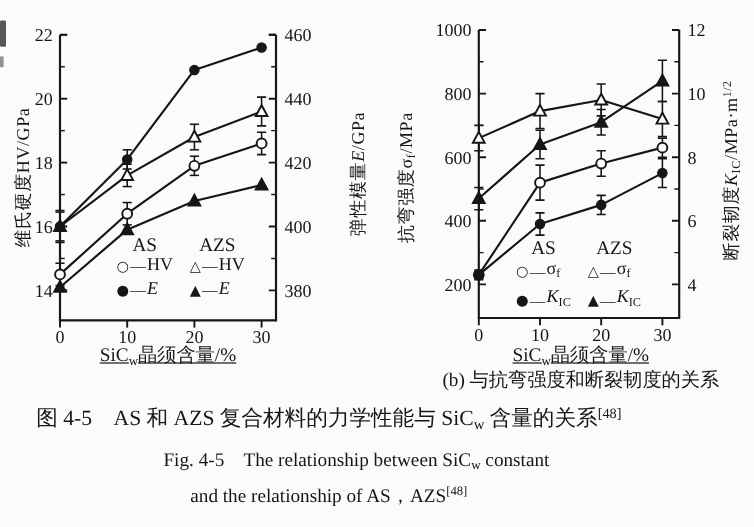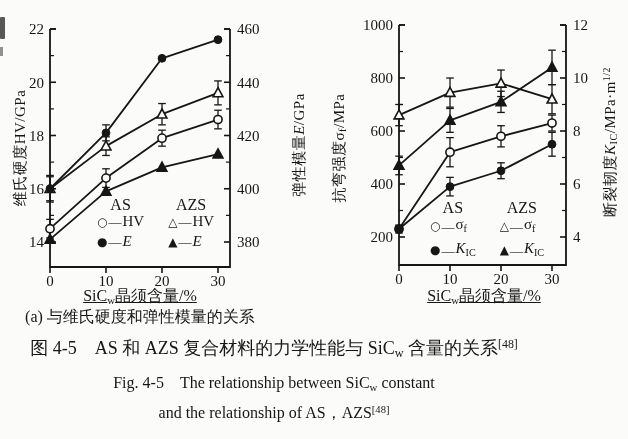--- a/index.html
+++ b/index.html
@@ -10,34 +10,34 @@
   .page{position:relative;width:628px;height:439px;}
   .charts-row{position:absolute;top:0;left:0;width:628px;height:332px;}
   .panel{position:absolute;top:0;width:314px;height:332px;}
   #panel-a{left:0;} #panel-b{left:314px;}
   svg.chart{position:absolute;top:0;left:0;display:block;}
   .tick-label{font-family:"Liberation Serif","DejaVu Serif",serif;font-size:15px;fill:#161616;}
   .ylabel{position:absolute;white-space:nowrap;font-size:15px;letter-spacing:.5px;}
   .ylabel i{font-style:italic;}
   sub{font-size:68%;vertical-align:-0.28em;}
   sup{font-size:66%;vertical-align:0.5em;}
-  .legend{position:absolute;display:flex;gap:24px;}
+  .legend{position:absolute;display:flex;gap:14px;}
   .lg-col{display:flex;flex-direction:column;}
   .lg-header{text-align:center;font-size:16px;line-height:15px;margin-bottom:1px;}
   .lg-row{display:flex;align-items:center;font-size:15px;line-height:17px;white-space:nowrap;}
   .lg-row + .lg-row{margin-top:3px;}
   .lg-marker{font-size:12px;font-family:"DejaVu Sans",sans-serif;line-height:12px;}
   .lg-dash{font-size:13px;margin:0 1px 0 1px;}
   .xlabel{position:absolute;top:286px;font-size:16px;text-align:center;white-space:nowrap;text-decoration:underline;}
   .subcaption{position:absolute;top:307px;font-size:16px;text-align:center;white-space:nowrap;}
   #panel-a .xlabel,#panel-a .subcaption{left:0;width:280px;}
   #panel-b .xlabel,#panel-b .subcaption{left:26px;width:288px;}
   .cap{position:absolute;left:0;width:548px;text-align:center;white-space:nowrap;}
   .cap-cn{top:336px;font-size:18px;}
-  .cap-en1{top:373px;font-size:16px;}
+  .cap-en1{top:373px;font-size:16px;padding-left:23px;}
   .cap-en2{top:403px;font-size:16px;}
   .smudge{position:absolute;background:#3a3a38;}
   .smudge-1{left:0;top:17px;width:5px;height:22px;opacity:.85;border-radius:1px;}
   .smudge-2{left:0;top:47px;width:3px;height:9px;opacity:.55;}
 </style>
 </head>
 <body>
 
 <div class="page">
   <div class="smudge smudge-1"></div>
@@ -171,21 +171,20 @@
               <span><span>HV</span></span>
             </div>
             <div class="lg-row">
               <span class="lg-marker">▲</span>
               <span class="lg-dash">—</span>
               <span><i>E</i></span>
             </div>
           </div>
         </div>
       <div class="xlabel"><span>SiC</span><sub>w</sub><span>晶须含量/%</span></div>
-      <div class="subcaption">(a) 与维氏硬度和弹性模量的关系</div>
     </div>
 
     <div class="panel" id="panel-b">
       <svg class="chart" id="svg-b" width="314" height="290" viewBox="0 0 314 290">
           <g>
             <path d="M85 25 V265 H252 V25" fill="none" stroke="#161616" stroke-width="1.8"></path>
             <line x1="85" y1="25" x2="91" y2="25" stroke="#161616" stroke-width="1.6"></line>
             <line x1="252" y1="25" x2="246" y2="25" stroke="#161616" stroke-width="1.6"></line>
             <line x1="85" y1="237" x2="91" y2="237" stroke="#161616" stroke-width="1.6"></line>
             <text x="79" y="237" dy=".35em" text-anchor="end" class="tick-label">200</text>
@@ -325,20 +324,21 @@
               <span><span>σ</span><sub>f</sub></span>
             </div>
             <div class="lg-row">
               <span class="lg-marker">▲</span>
               <span class="lg-dash">—</span>
               <span><i>K</i><sub>IC</sub></span>
             </div>
           </div>
         </div>
       <div class="xlabel"><span>SiC</span><sub>w</sub><span>晶须含量/%</span></div>
+      <div class="subcaption">(b) 与抗弯强度和断裂韧度的关系</div>
     </div>
 
   </div>
 
   <div class="cap cap-cn"><span>图 4-5　AS 和 AZS 复合材料的力学性能与 SiC</span><sub>w</sub><span> 含量的关系</span><sup>[48]</sup></div>
   <div class="cap cap-en1"><span>Fig. 4-5　The relationship between SiC</span><sub>w</sub><span> constant</span></div>
   <div class="cap cap-en2"><span>and the relationship of AS，AZS</span><sup>[48]</sup></div>
 </div>
 
 </body></html>

